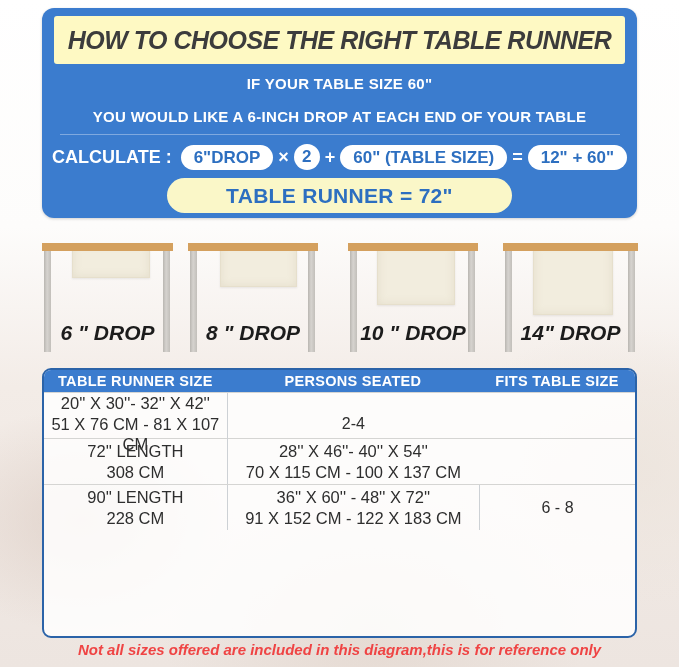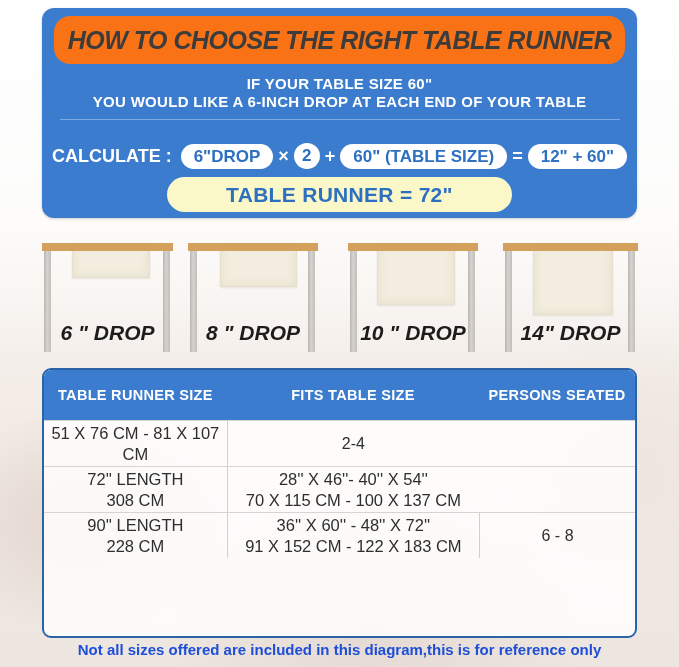--- a/index.html
+++ b/index.html
@@ -17,34 +17,34 @@
   }
 
   
   .blue-panel{
     position:absolute; left:42px; top:8px; width:595px; height:210px;
     background:#3b7cce; border-radius:12px;
     box-shadow:0 1px 3px rgba(0,0,0,.18);
   }
   .title-box{
     margin:8px 12px 0 12px; height:48px;
-    background:#f97316; border-radius:16px;
+    background:#fef9c3; border-radius:3px;
     display:flex; align-items:center; justify-content:center;text-align:center;
   }
   .title-box .title{
     font-size:25px; font-weight:bold; font-style:italic;
     color:#3c3c3c; letter-spacing:-0.5px; white-space:nowrap;
   }
   .subtitle{ text-align:center; color:#ffffff; font-weight:bold; letter-spacing:.3px; }
   .subtitle.line1{ margin-top:11px; font-size:15px; }
-  .subtitle.line2{ margin-top:1px; font-size:15px; }
+  .subtitle.line2{ margin-top:16px; font-size:15px; }
   .panel-divider{ margin:9px auto 0 auto; width:560px; height:1px; background:rgba(255,255,255,.35); }
 
   .formula-row{
-    margin-top:23px; padding:0 10px;
+    margin-top:9px; padding:0 10px;
     display:flex; align-items:center; justify-content:center; gap:5px;
     white-space:nowrap;
   }
   .formula-label{ color:#fff; font-weight:bold; font-size:18px; margin-right:4px; }
   .pill{
     background:#ffffff; color:#2d6fc0; font-weight:bold; font-size:17px;
     border-radius:16px; padding:4px 13px; line-height:1;
   }
   .op{ color:#ffffff; font-weight:bold; font-size:18px; }
   .circle{
@@ -80,42 +80,42 @@
   .fig4{ left:503px; width:135px; } .fig4 .runner{ left:30px; width:80px; height:72px; }
 
   
   .size-table{
     position:absolute; left:42px; top:368px; width:595px; height:270px;
     border:2px solid #2b63a8; border-radius:9px; overflow:hidden;
     background:rgba(255,255,255,.84);
   }
   .st-header{
     display:grid; grid-template-columns:184fr 254fr 157fr;
-    background:#3b7cce; height:50px;
+    background:#3b7cce; height:22px;
   }
   .st-header > div{
     display:flex; align-items:center; justify-content:center;
     color:#ffffff; font-weight:bold; font-size:14.5px; letter-spacing:.3px;
   }
   .st-row{
     display:grid; grid-template-columns:184fr 254fr 157fr;
     height:46px; border-top:1px solid #d5d5d3;
   }
   .st-row:first-of-type{ border-top:none; }
   .st-cell{
     display:flex; flex-direction:column; align-items:center; justify-content:center;
     color:#2e2e2e; font-size:16.5px; line-height:1.25; text-align:center;
     border-left:1px solid #cdd1d5;
   }
   .st-cell:first-child{ border-left:none; }
   .st-cell .persons{ font-size:16px; }
 
   .footnote{
     position:absolute; left:0; top:641px; width:679px; text-align:center;
-    font-size:15px; font-weight:bold; color:#1d4ed8;
+    font-size:15px; font-weight:bold; color:#ef4444;font-style:italic;
   }
 </style>
 </head>
 <body>
 
 <div class="blue-panel">
   <div class="title-box">
     <div class="title">HOW TO CHOOSE THE RIGHT TABLE RUNNER</div>
   </div>
   <div class="subtitle line1">IF YOUR TABLE SIZE 60"</div>
@@ -161,27 +161,28 @@
   <div class="runner"></div>
   <div class="tabletop"></div>
   <div class="leg left"></div>
   <div class="leg right"></div>
   <div class="drop-label">14" DROP</div>
 </div>
 
 <div class="size-table">
   <div class="st-header">
     <div>TABLE RUNNER SIZE</div>
+    <div>PERSONS SEATED</div>
     <div>FITS TABLE SIZE</div>
-    <div>PERSONS SEATED</div>
   </div>
 
 
   <div class="st-row">
     <div class="st-cell">
+      <div>20'' X 30''- 32'' X 42''</div>
       <div>51 X 76 CM - 81 X 107 CM</div>
     </div>
     <div class="st-cell">
       <div class="persons">2-4</div>
     </div>
   </div>
 
   <div class="st-row">
     <div class="st-cell">
       <div>72'' LENGTH</div>

